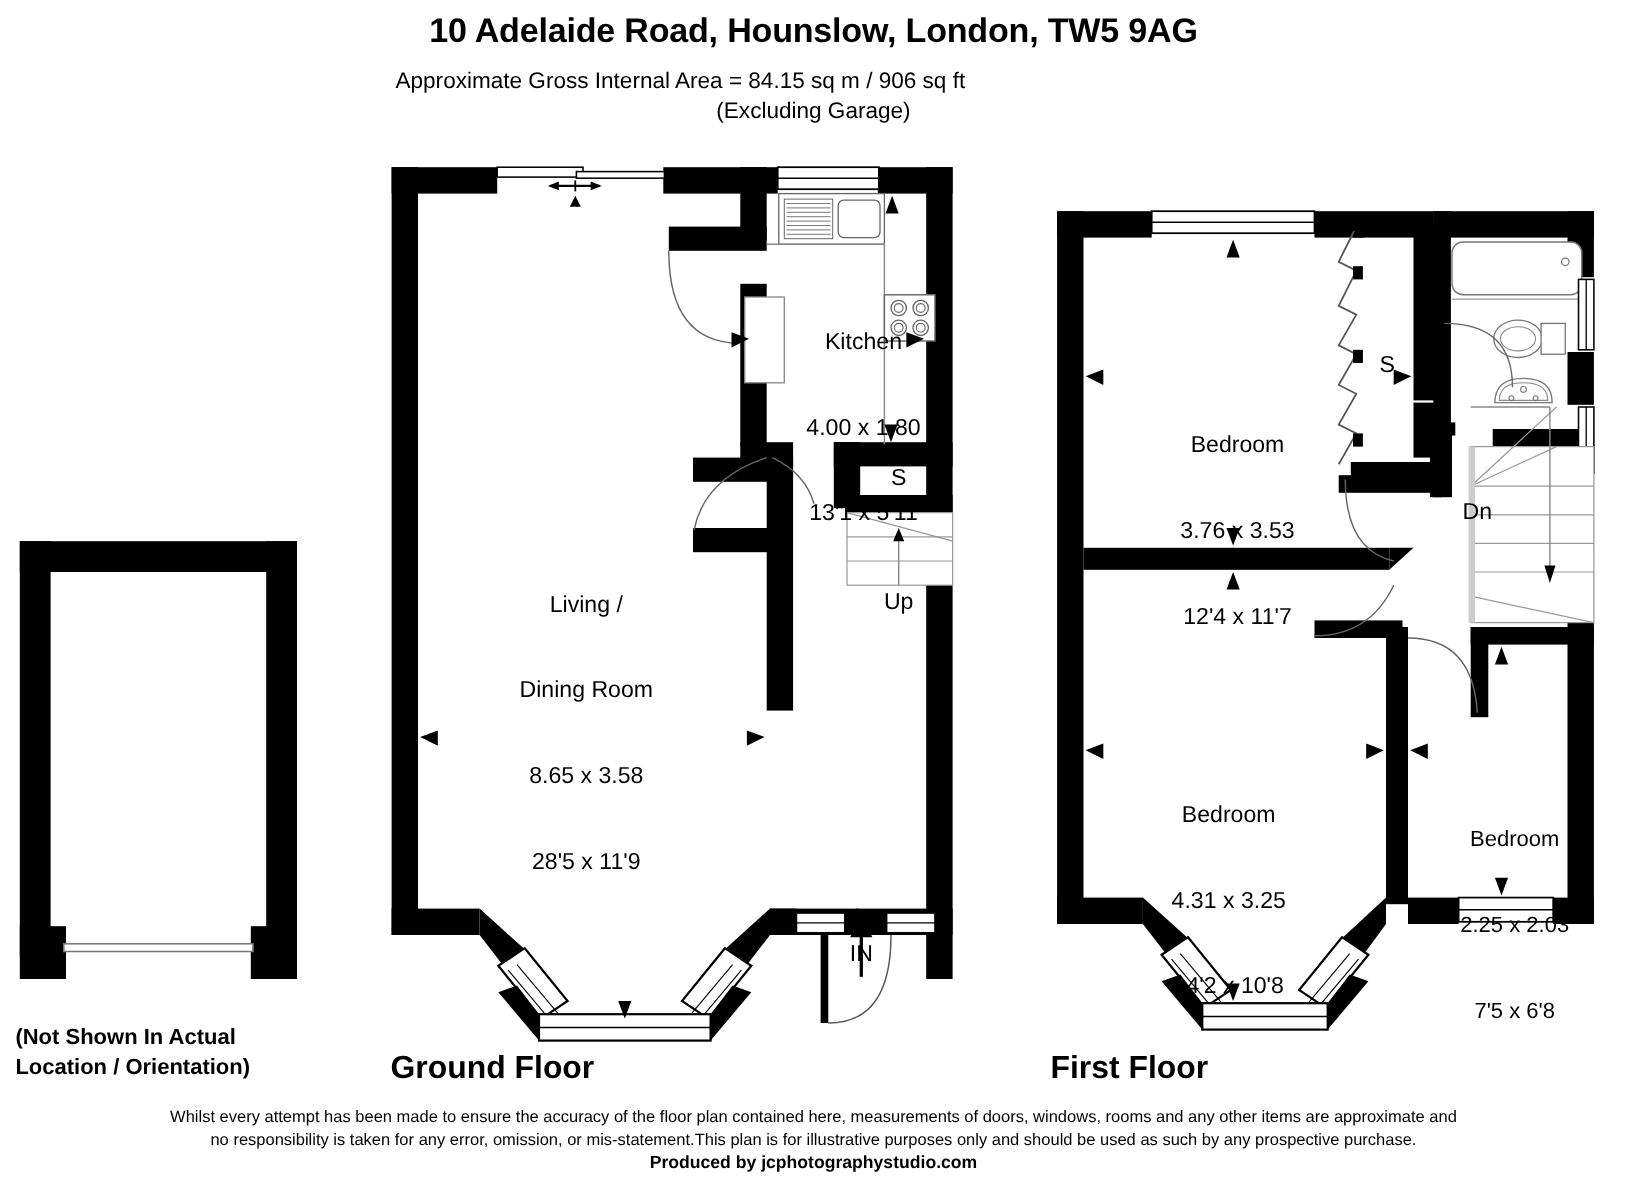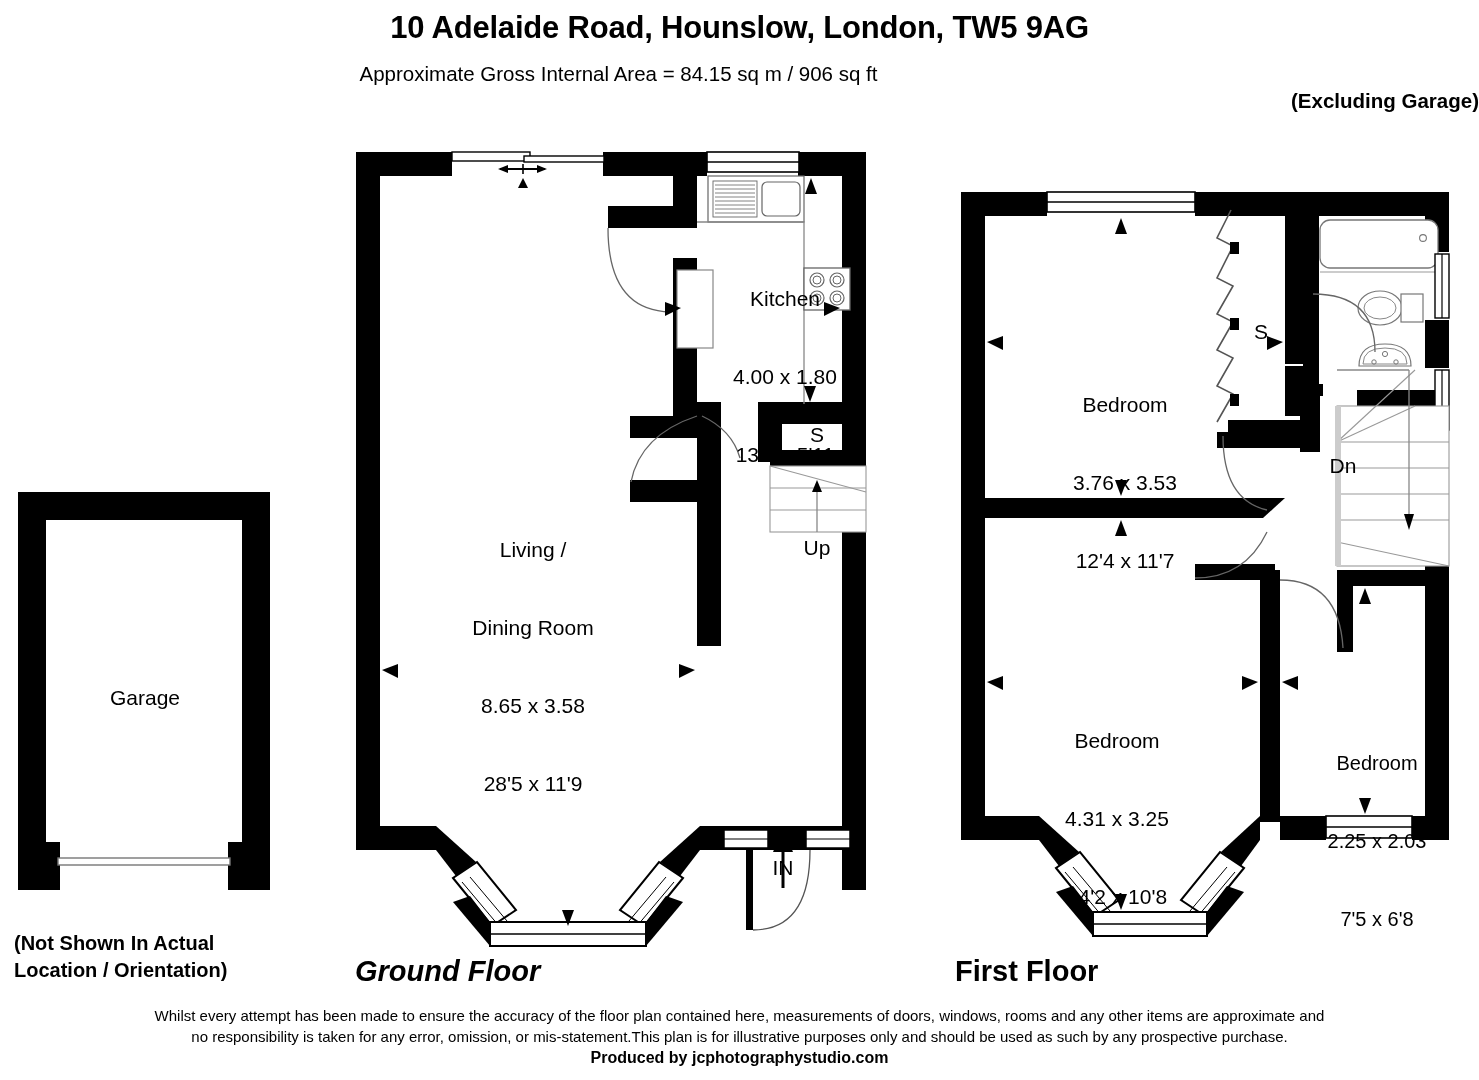--- a/index.html
+++ b/index.html
@@ -2,22 +2,22 @@
 <html><head>
 <meta charset="utf-8">
 <style>
   html,body{margin:0;padding:0;background:#ffffff;}
   body{width:1479px;height:1080px;position:relative;overflow:hidden;
        font-family:"Liberation Sans", sans-serif; color:#000;}
   .abs{position:absolute;}
   
   #title{top:10px;left:0;width:1479px;text-align:center;font-size:31px;font-weight:bold;letter-spacing:-0.2px;}
   #sub1{top:62px;left:0;width:1237px;text-align:center;font-size:20.5px;}
-  #sub2{top:89px;left:0;width:1479px;text-align:right;font-size:20.5px;font-weight:bold;}
-  #gfLabel{top:955px;left:355px;width:300px;text-align:left;font-size:29px;font-weight:bold;font-style:italic;}
+  #sub2{top:89px;left:0;width:1479px;text-align:center;font-size:20.5px;}
+  #gfLabel{top:955px;left:355px;width:300px;text-align:left;font-size:29px;font-weight:bold;}
   #ffLabel{top:955px;left:955px;width:300px;text-align:left;font-size:29px;font-weight:bold;}
   .garageNote{font-size:20px;line-height:26px;text-align:left;font-weight:bold;}
   #footer{top:1005px;left:0;width:1479px;text-align:center;font-size:15px;line-height:21px;}
   #producedBy{font-weight:bold;font-size:16px;}
   .lbl{font-size:21px;line-height:26px;text-align:center;white-space:pre;}
   .lblS{font-size:21px;font-weight:normal;}
   .lblSm{font-size:20px;}
   svg{display:block;overflow:visible;}
 </style>
 </head>
@@ -32,21 +32,20 @@
 
     <rect x="18" y="22" width="252" height="28" fill="#000"></rect>
     <rect x="18" y="22" width="28" height="378" fill="#000"></rect>
     <rect x="242" y="22" width="28" height="378" fill="#000"></rect>
 
     <rect x="18" y="372" width="42" height="48" fill="#000"></rect>
     <rect x="228" y="372" width="42" height="48" fill="#000"></rect>
 
     <rect x="58" y="388" width="172" height="7" fill="#fff" stroke="#777" stroke-width="1.4"></rect>
   </svg>
-  <div class="abs lbl" style="left:0px;top:215px;width:290px;">Garage</div>
 </div>
 <div class="abs garageNote" style="left:14px;top:930px;width:280px;">(Not Shown In Actual</div>
 <div class="abs garageNote" style="left:14px;top:957px;width:280px;">Location / Orientation)</div>
 
 <div class="abs" style="left:340px;top:140px;width:545px;height:800px;">
   <svg width="545" height="800" viewBox="0 0 545 800">
 
     <rect x="16" y="12" width="96" height="24" fill="#000"></rect>
     <rect x="263" y="12" width="104" height="24" fill="#000"></rect>
     <rect x="458" y="12" width="68" height="24" fill="#000"></rect>
@@ -151,21 +150,21 @@
 
     <polygon points="42,530 58,524 58,538" fill="#000"></polygon>
     <polygon points="355,530 339,524 339,538" fill="#000"></polygon>
     <polygon points="341,168 325,162 325,176" fill="#000"></polygon>
     <polygon points="500,168 484,162 484,176" fill="#000"></polygon>
     <polygon points="471,38 465,54 477,54" fill="#000"></polygon>
     <polygon points="470,262 464,246 476,246" fill="#000"></polygon>
     <polygon points="228,786 222,770 234,770" fill="#000"></polygon>
   </svg>
 
-  <div class="abs lbl" style="left:355px;top:94px;width:180px;">
+  <div class="abs lbl" style="left:355px;top:106px;width:180px;">
     <div>Kitchen</div>
     <div>4.00 x 1.80</div>
     <div>13'1 x 5'11</div>
   </div>
 
   <div class="abs lbl" style="left:78px;top:345px;width:230px;">
     <div>Living /</div>
     <div>Dining Room</div>
     <div>8.65 x 3.58</div>
     <div>28'5 x 11'9</div>

